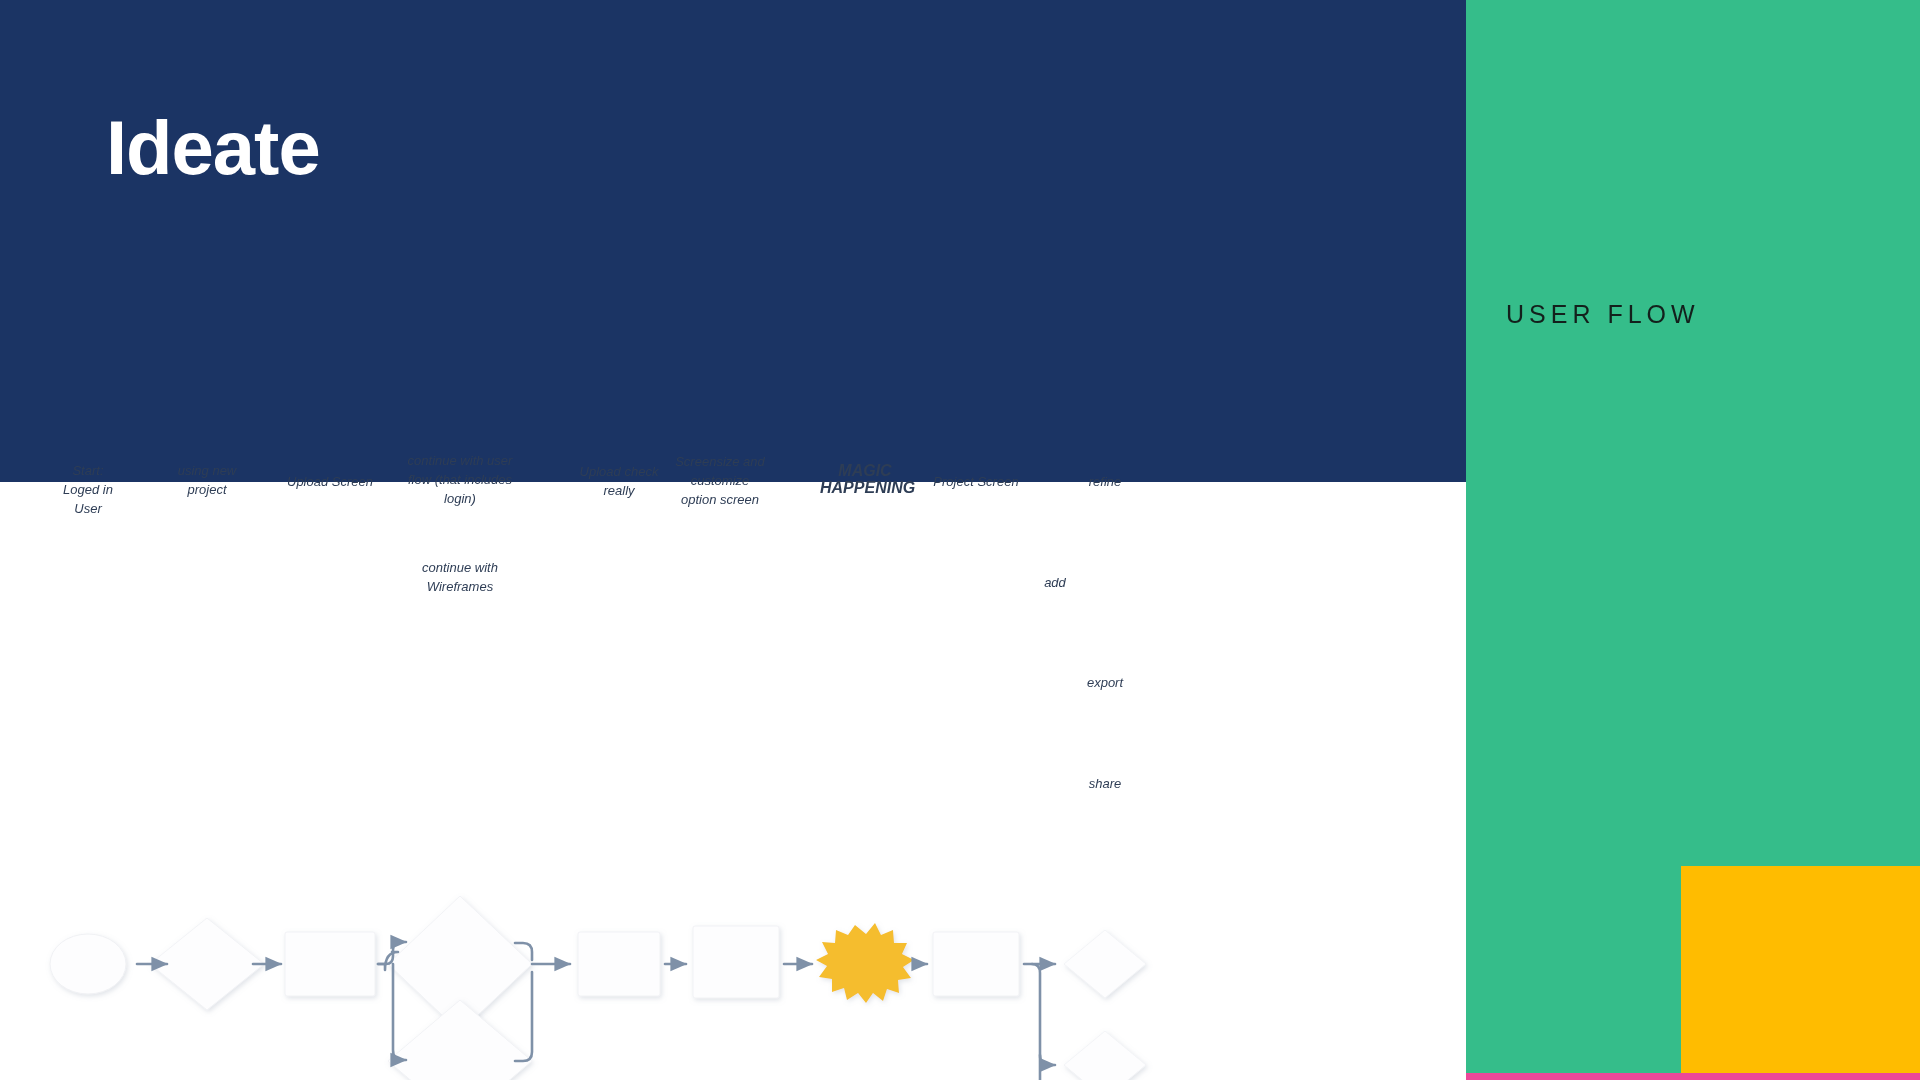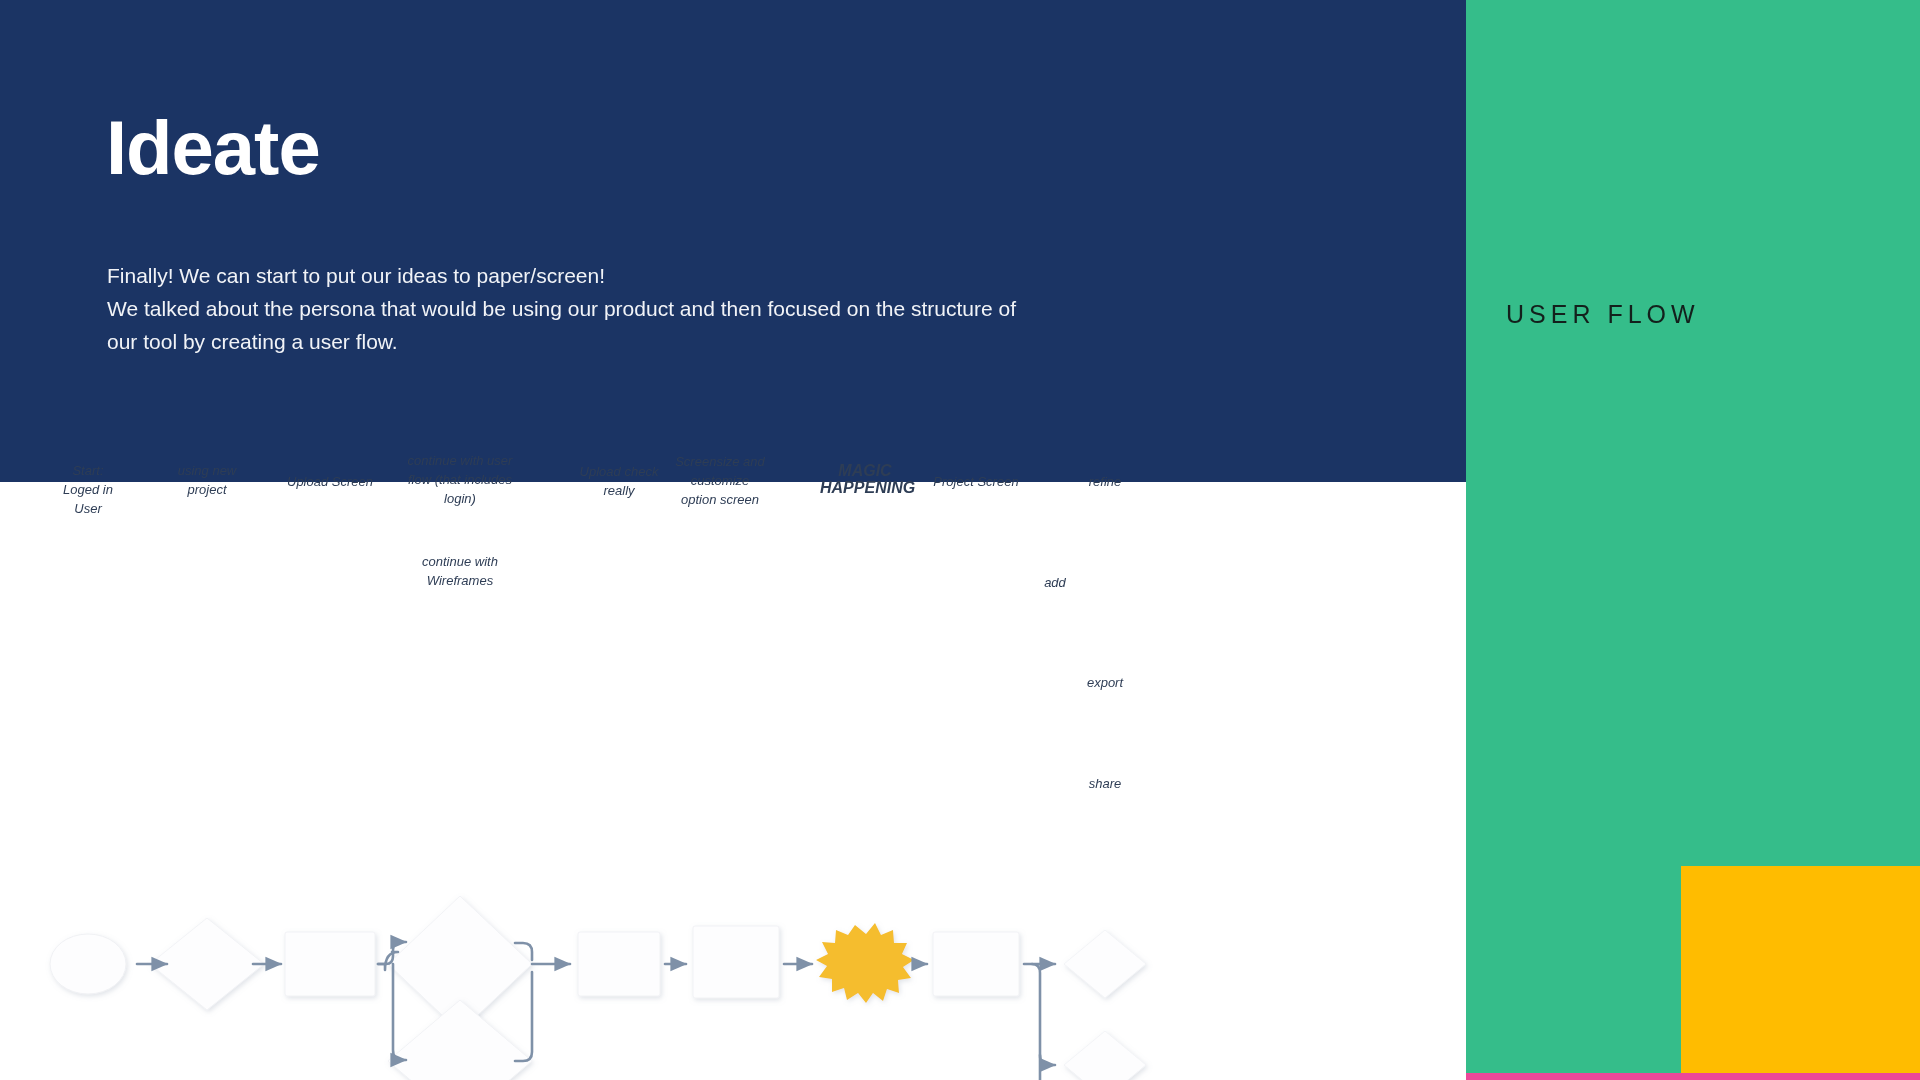--- a/index.html
+++ b/index.html
@@ -104,25 +104,20 @@
 
   <div class="hero-panel"></div>
 
   <div class="canvas-panel"></div>
 
   <div class="green-panel"></div>
 
   <div class="yellow-square"></div>
 
   <div class="hero-title">Ideate</div>
-  <div class="hero-body">
-    <p>Finally! We can start to put our ideas to paper/screen!</p>
-    <p>We talked about the persona that would be using our product and then focused on the structure of</p>
-    <p>our tool by creating a user flow.</p>
-  </div>
 
   <div class="sidebar-title">USER FLOW</div>
 
   <div id="flow">
     <svg id="flow-svg" width="1466" height="598" viewBox="0 0 1466 598" xmlns="http://www.w3.org/2000/svg">
       <defs>
         <marker id="arrowhead" markerWidth="7" markerHeight="7" refX="6" refY="3.2" orient="auto" markerUnits="strokeWidth">
           <path d="M0,0.4 L6.4,3.2 L0,6 z" fill="#7f91a8"></path>
         </marker>
         <filter id="softshadow" x="-40%" y="-40%" width="190%" height="190%">
@@ -188,21 +183,21 @@
 
     
     <div class="flow-label" style="left:48px;  top:-21px;  width:80px;">Start:
 Loged in User</div>
     <div class="flow-label" style="left:163px; top:-21px;  width:88px;">using new
 project</div>
     <div class="flow-label" style="left:285px; top:-10px;  width:90px;">Upload Screen</div>
     <div class="flow-label" style="left:400px; top:-31px;  width:120px;">continue with user
 flow (that includes
 login)</div>
-    <div class="flow-label" style="left:405px; top:70px;   width:110px;">continue with
+    <div class="flow-label" style="left:405px; top:76px;   width:110px;">continue with
 Wireframes</div>
     <div class="flow-label" style="left:578px; top:-20px;  width:82px;">Upload check
 really</div>
     <div class="flow-label" style="left:674px; top:-30px;  width:92px;text-align:center;">Screensize and
 customize
 option screen</div>
     <div class="flow-label" style="left:820px; top:-20px;  width:90px; font-size:16px; line-height:17px; font-weight:700; color:#2e3d55;">MAGIC
 HAPPENING</div>
     <div class="flow-label" style="left:930px; top:-10px;  width:92px;">Project Screen</div>
     <div class="flow-label" style="left:1065px; top:-10px; width:80px;">refine</div>

